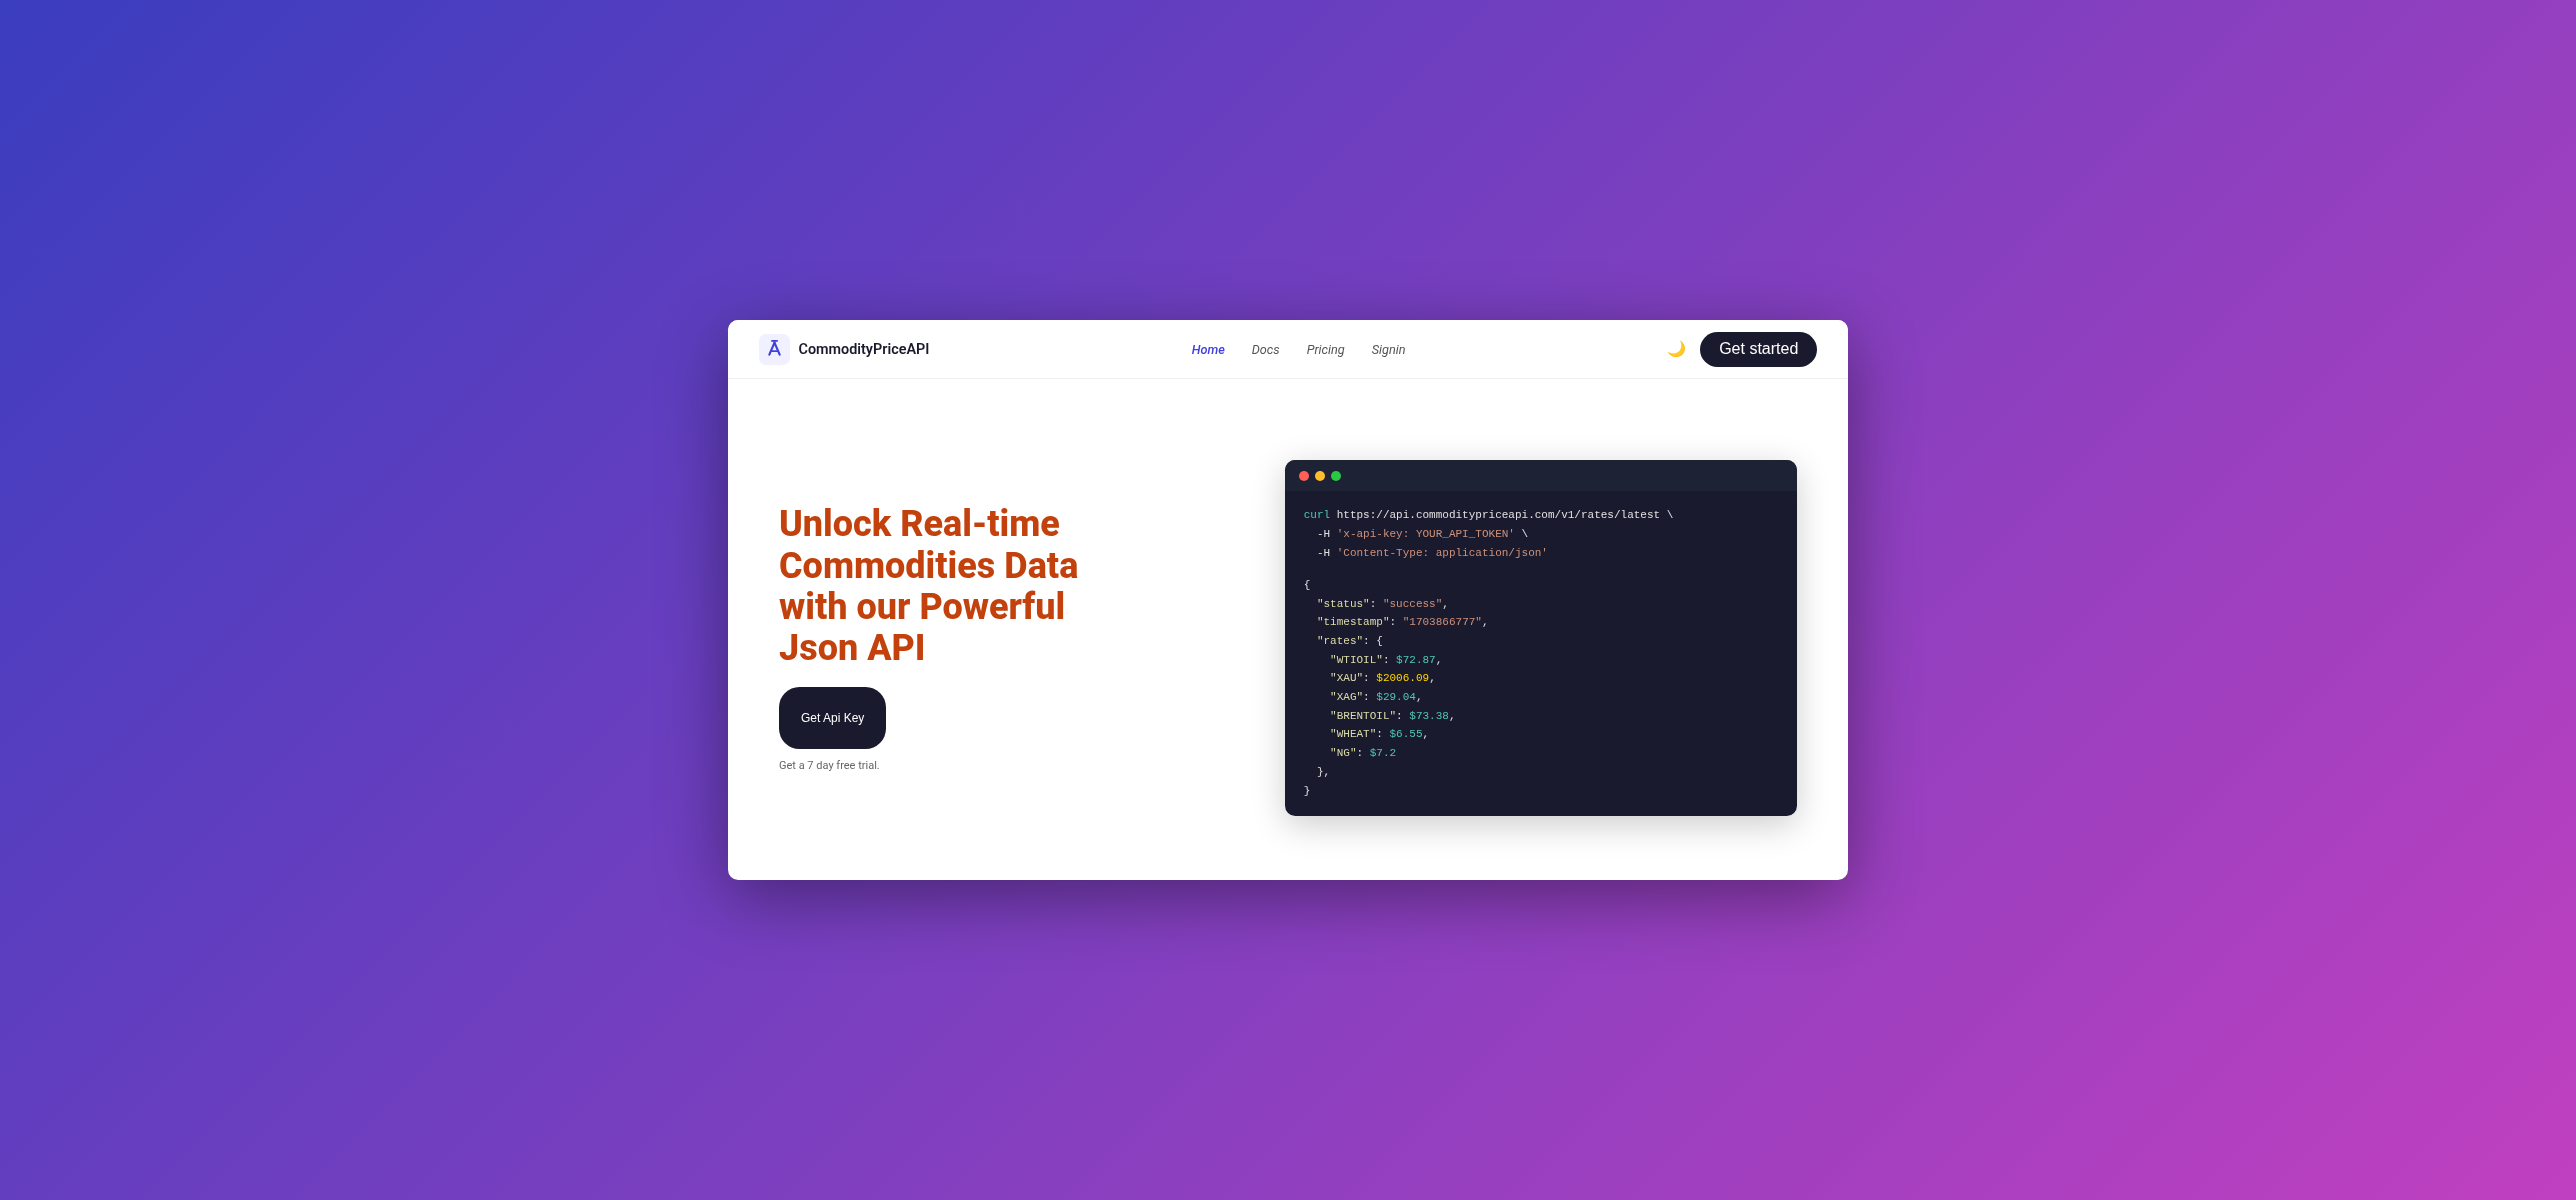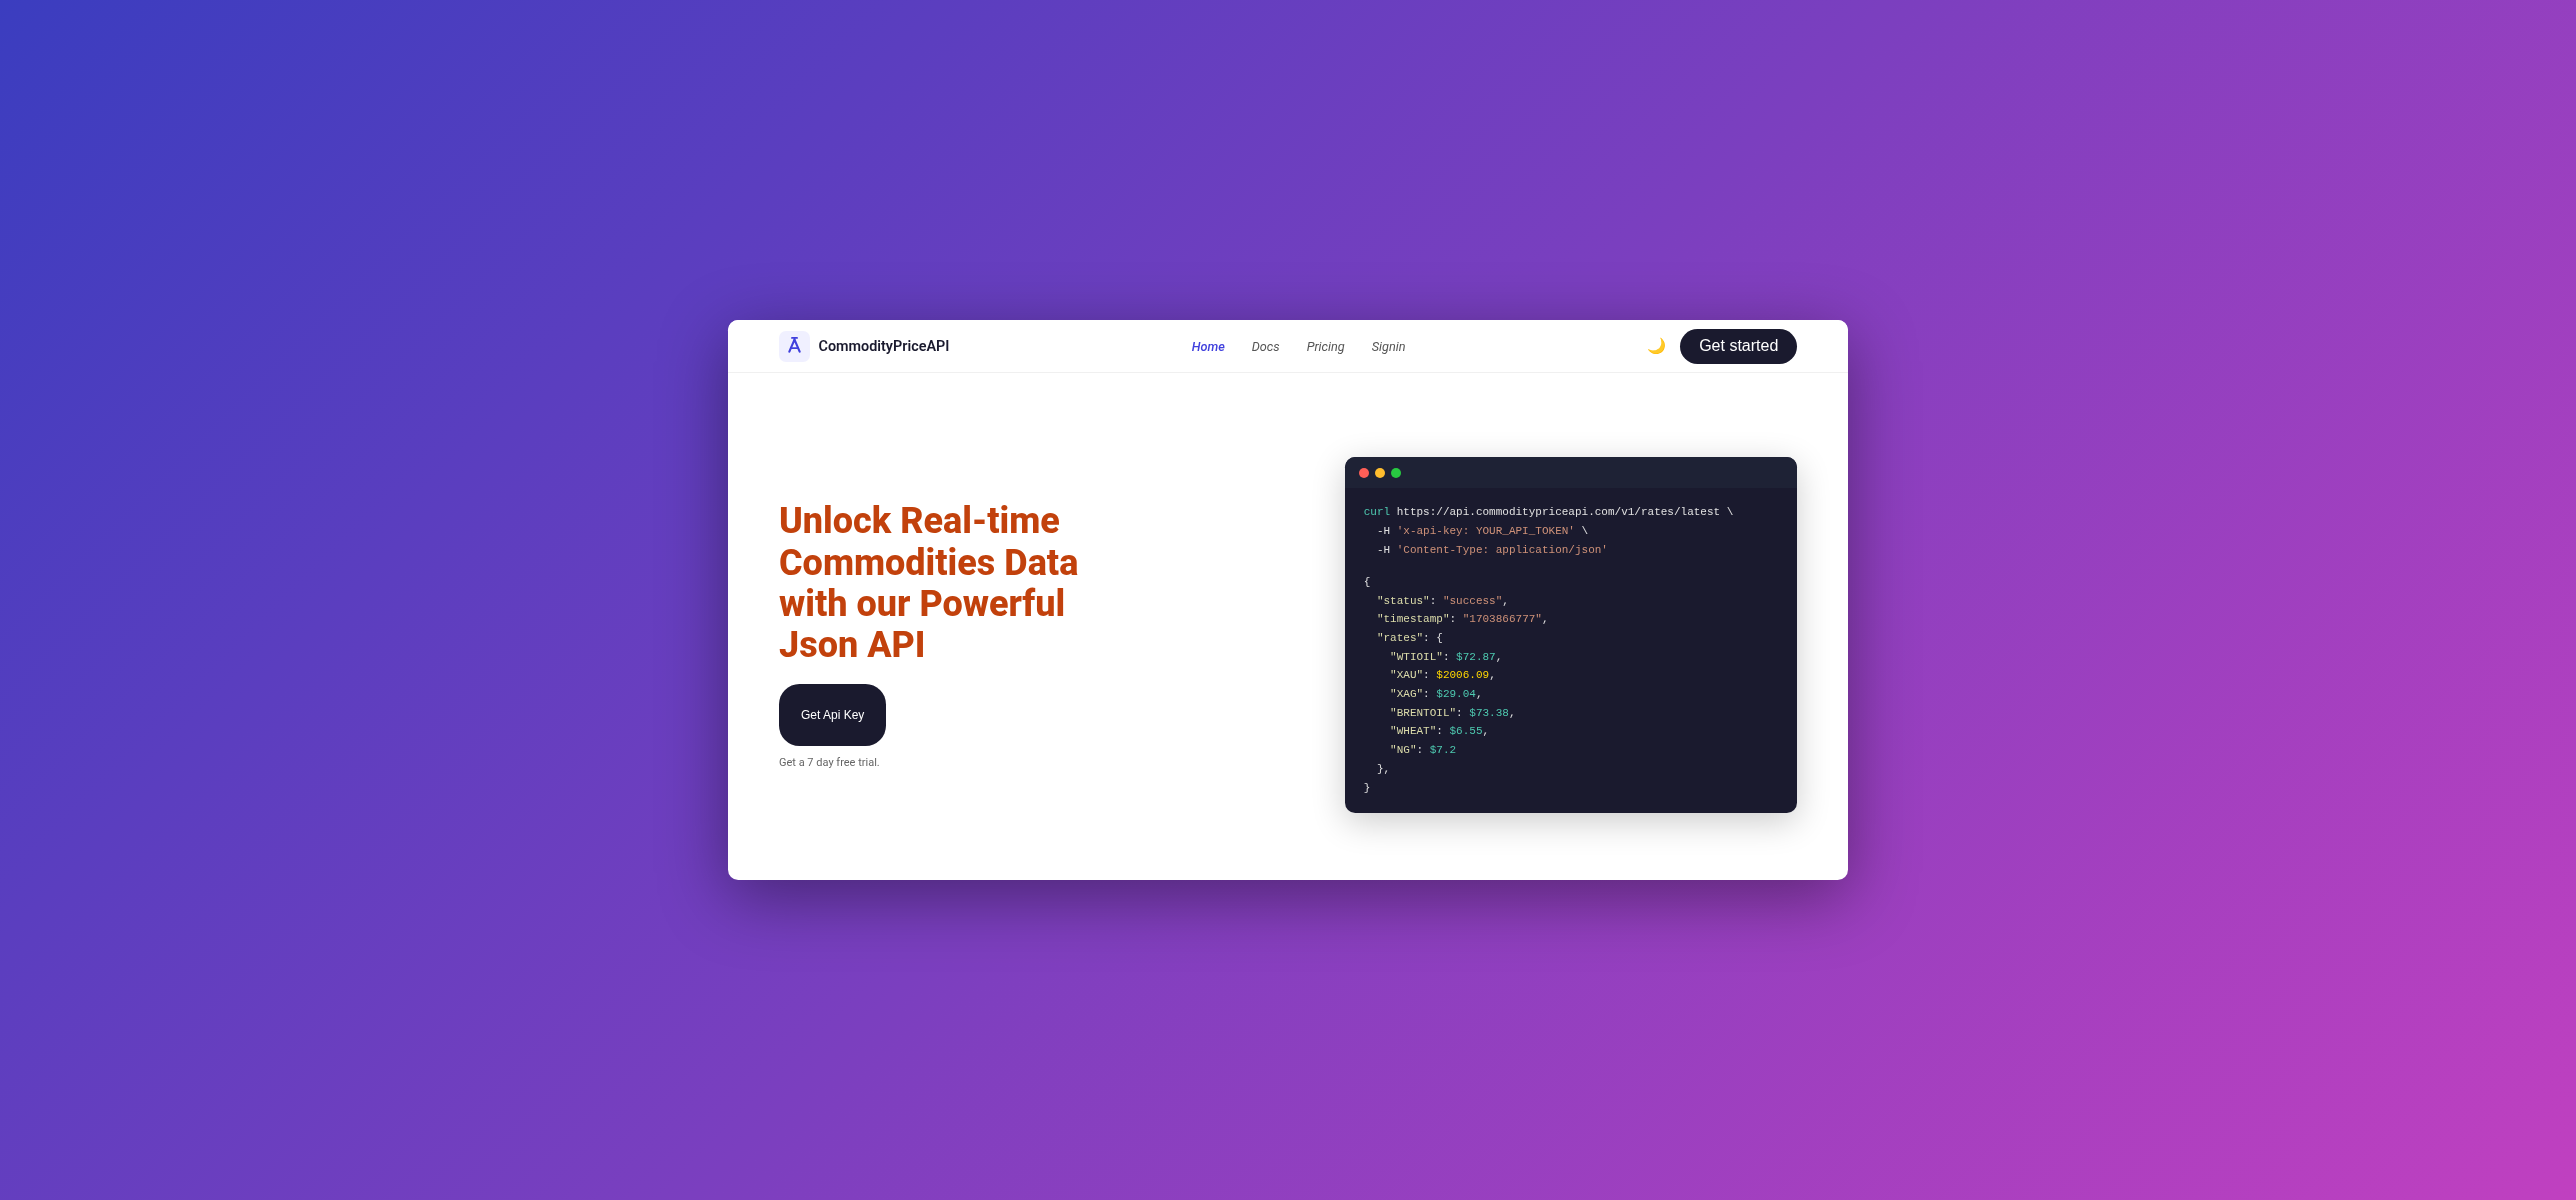--- a/index.html
+++ b/index.html
@@ -19,22 +19,22 @@
       overflow: hidden;
       box-shadow: 0 17px 68px rgba(0,0,0,0.4);
       display: flex;
       flex-direction: column;
     }
     
     .navbar {
       display: flex;
       align-items: center;
       justify-content: space-between;
-      padding: 0 51px;
-      height: 53px;
+      padding: 0 31px;
+      height: 59px;
       border-bottom: 0.8px solid #f0f0f0;
       background: #fff;
     }
     .navbar-brand {
       display: flex;
       align-items: center;
       gap: 8.5px;
     }
     .logo-icon {
       width: 31px;
@@ -118,21 +118,21 @@
       margin-bottom: 10.2px;
       display: inline-block;
     }
     .trial-text {
       font-size: 11px;
       color: #666;
       display: block;
     }
     
     .hero-right {
-      width: 452px;
+      width: 512px;
     }
     .code-window {
       background: #1a1a2e;
       border-radius: 10.2px;
       overflow: hidden;
       box-shadow: 0 8.5px 34px rgba(0,0,0,0.2);
     }
     .code-titlebar {
       display: flex;
       align-items: center;

